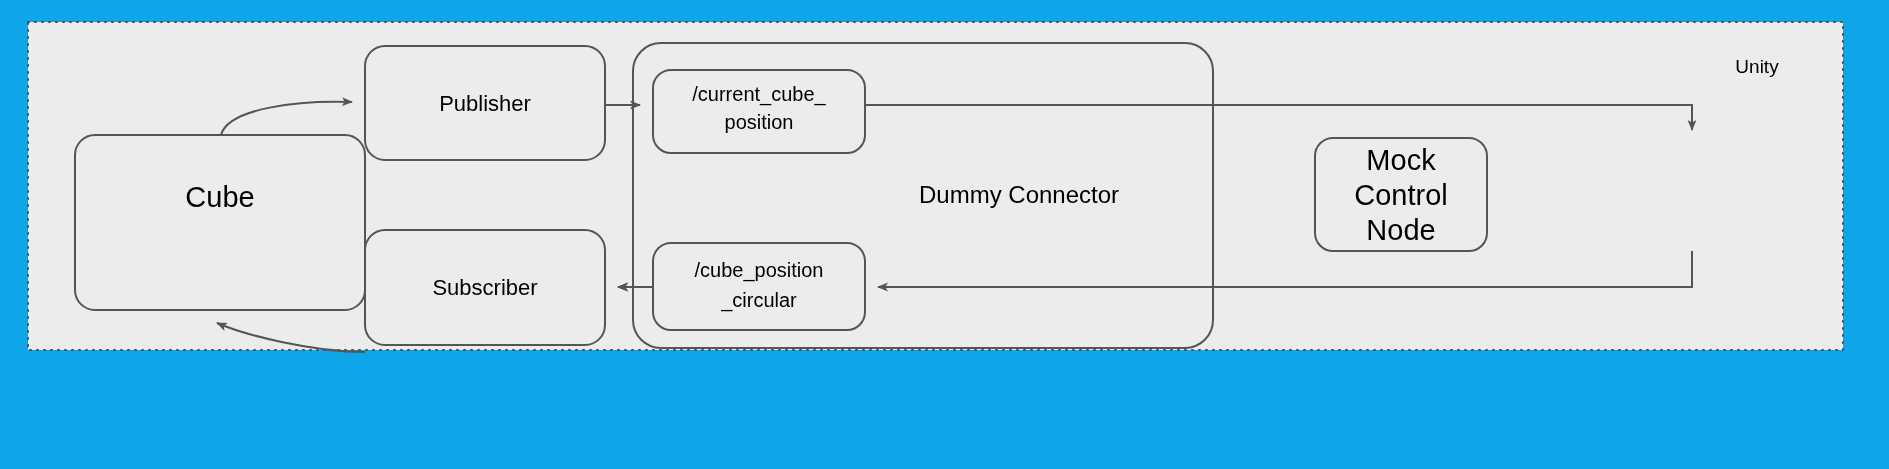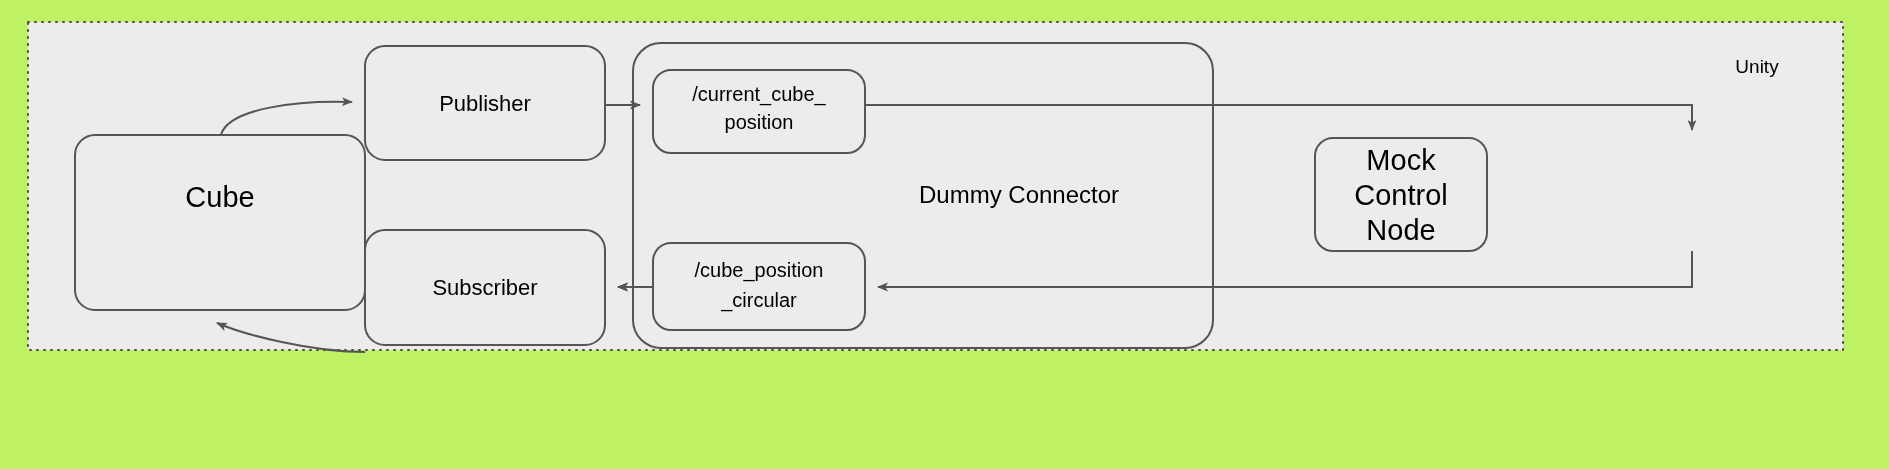--- a/index.html
+++ b/index.html
@@ -7,21 +7,21 @@
     padding: 0;
     background: #ffffff;
   }
   body {
     font-family: "Liberation Sans", sans-serif;
   }
   #canvas {
     position: relative;
     width: 1889px;
     height: 469px;
-    background: #bef264;
+    background: #0ea5e9;
     overflow: hidden;
   }
   #diagram-svg {
     position: absolute;
     left: 0;
     top: 0;
     width: 1889px;
     height: 469px;
   }
   .node-label {

